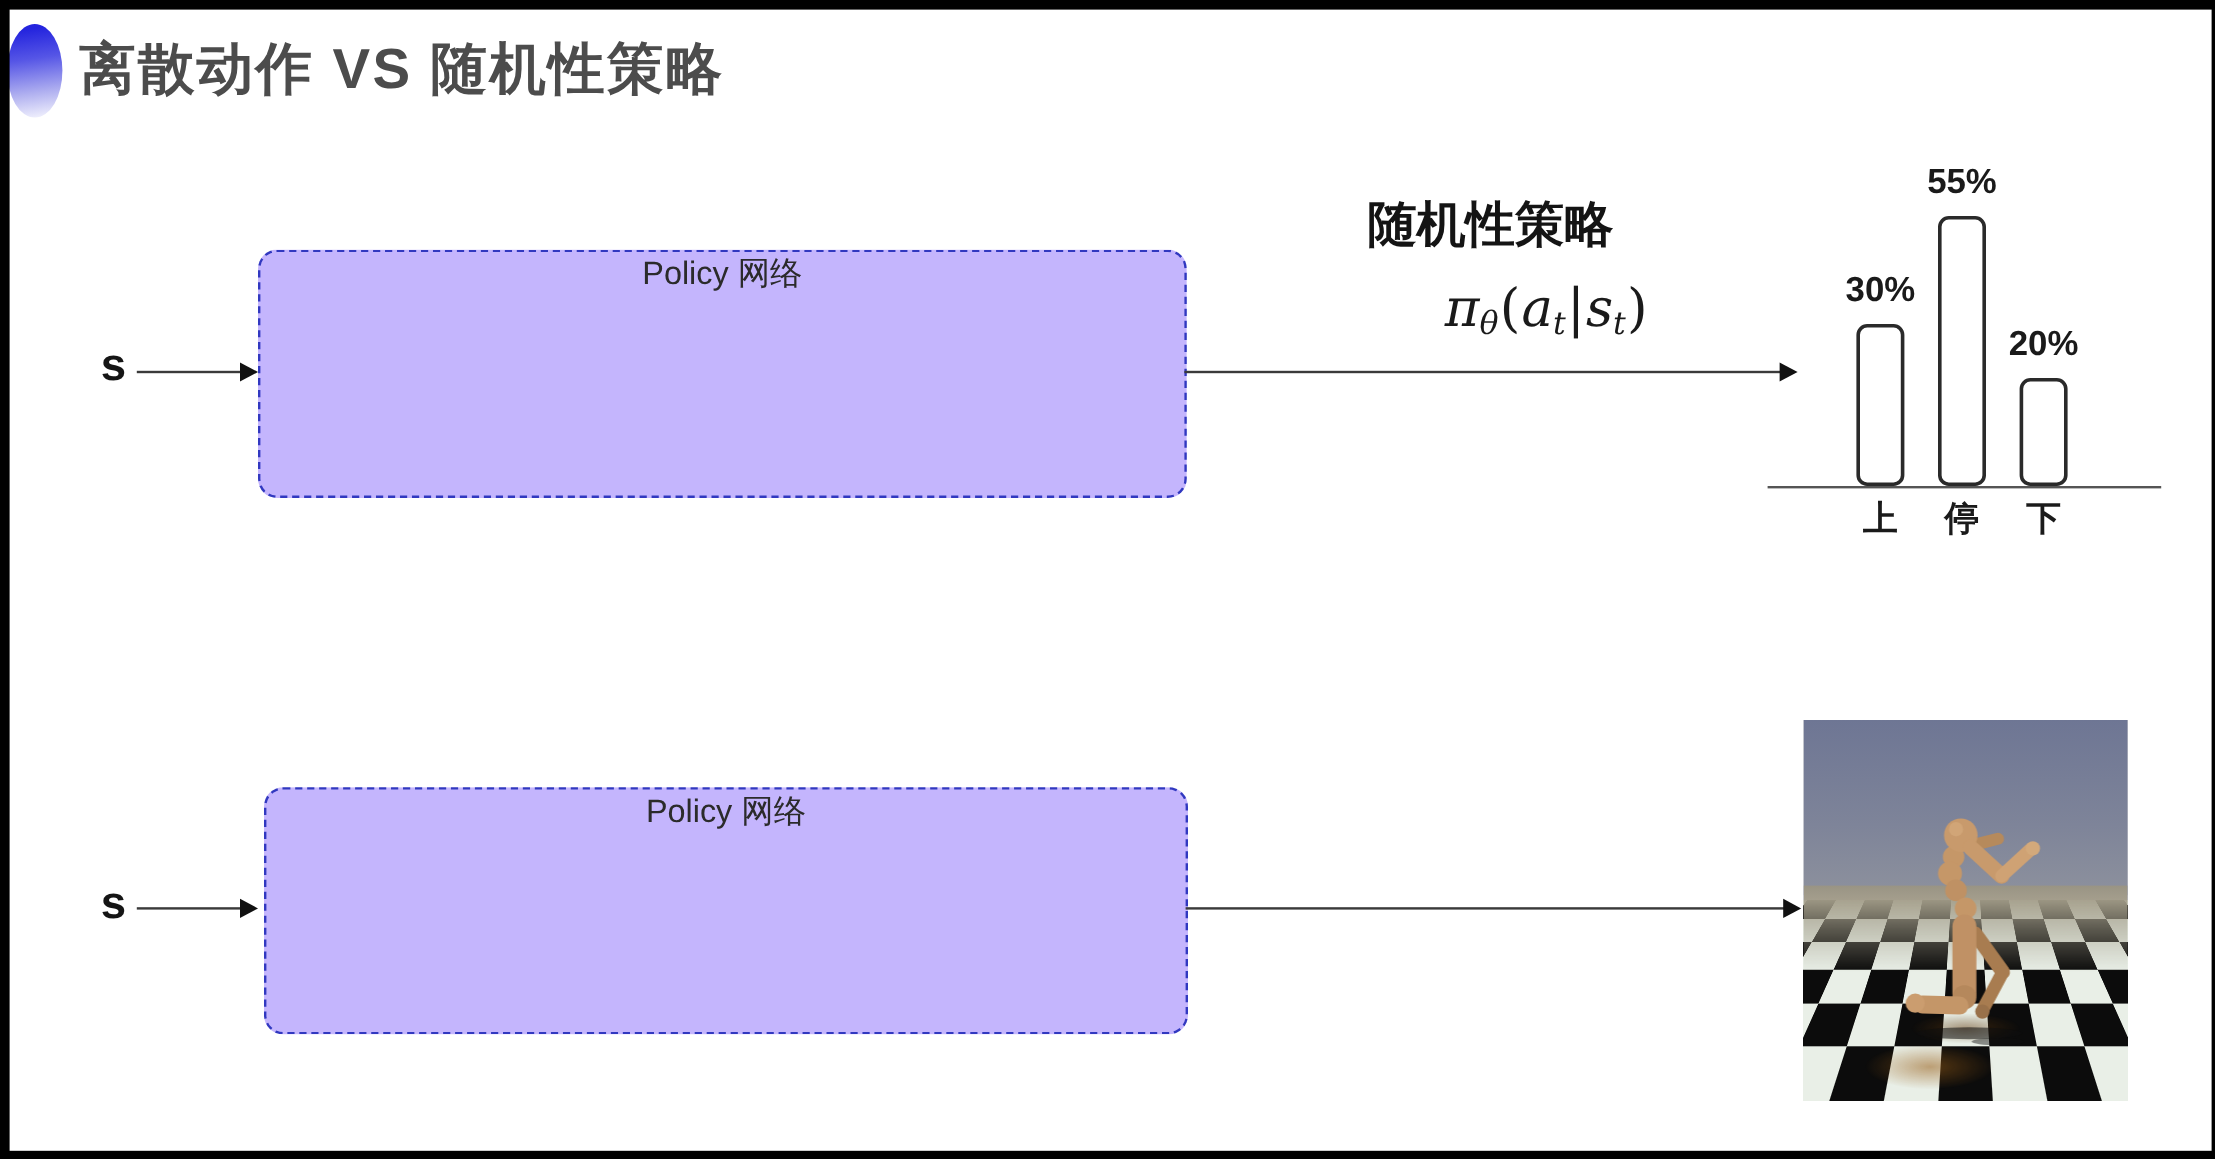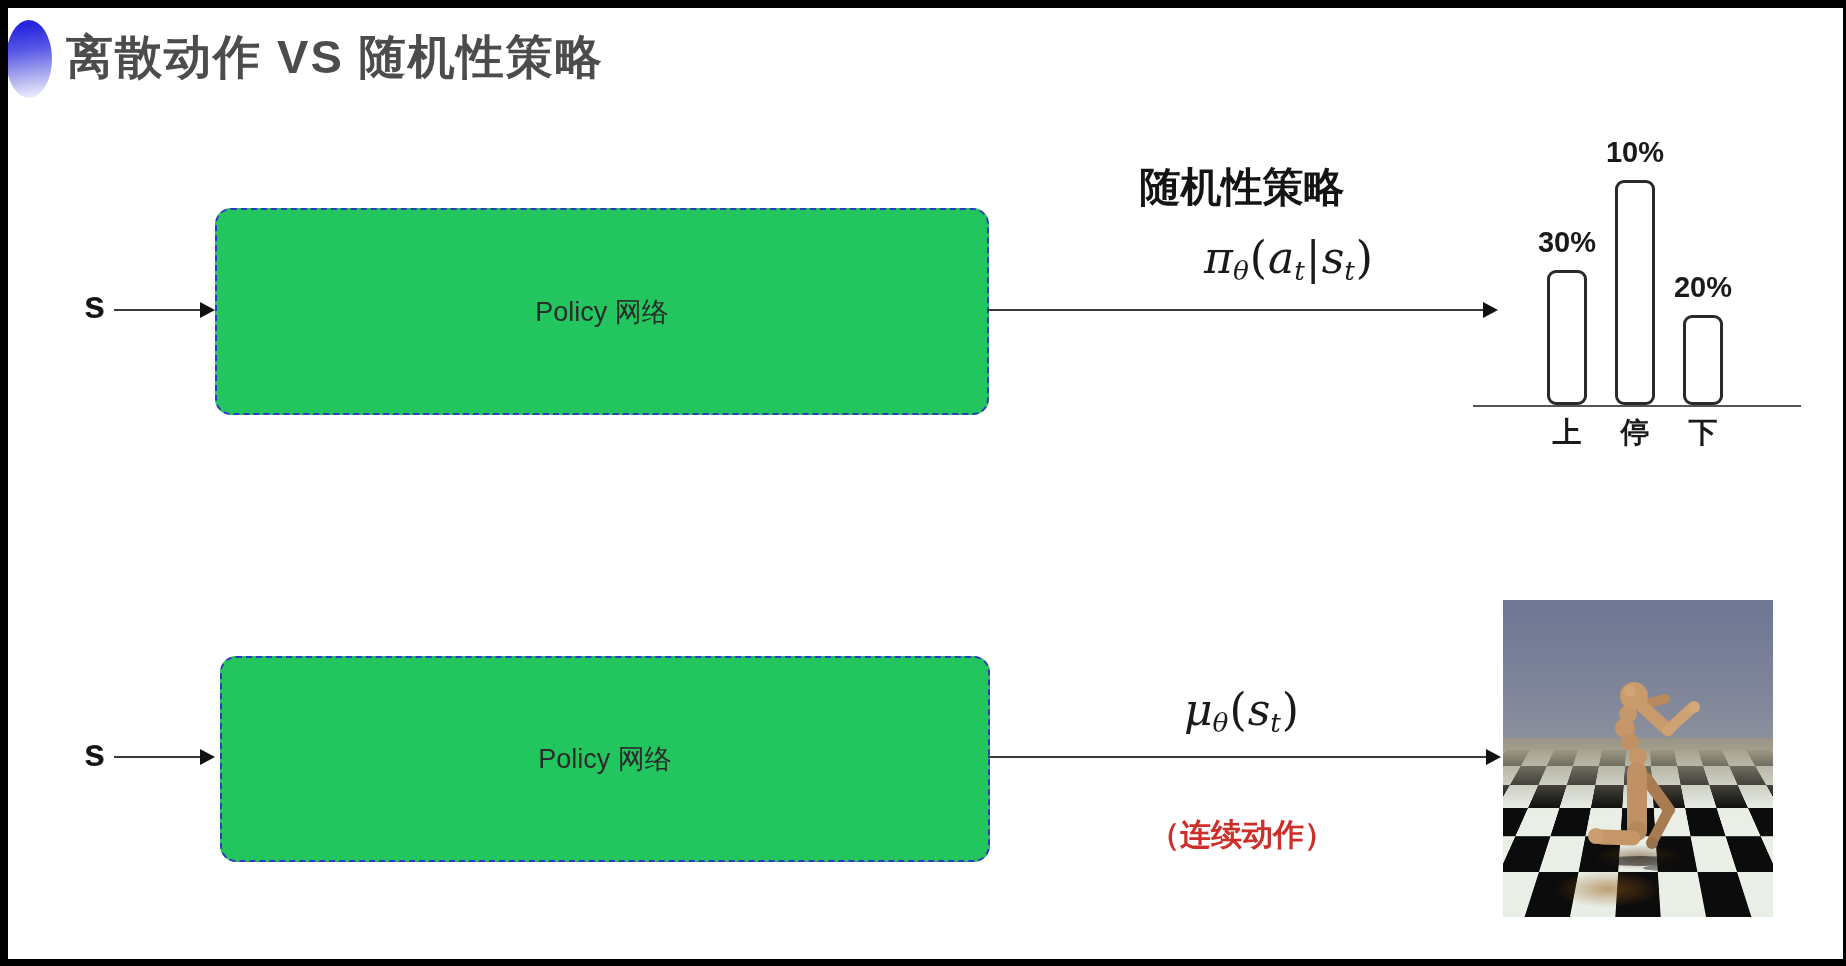--- a/index.html
+++ b/index.html
@@ -13,22 +13,22 @@
 
   .bullet{position:absolute;left:6px;top:20px;width:46px;height:78px;border-radius:50%;
           background:linear-gradient(172deg,#2424de 8%,#5656e6 38%,#b0b0f0 72%,#f2f2fd 98%);}
   .title{position:absolute;left:66px;top:26px;margin:0;font-size:47px;font-weight:600;
          color:#4c4c4c;letter-spacing:2px;}
 
   .io-label{position:absolute;font-size:38px;font-weight:600;color:#151515;}
   .s1{left:84px;top:284px;}
   .s2{left:84px;top:732px;}
 
-  .policy-box{position:absolute;border:2.5px dashed #3138c0;border-radius:16px;background:#22c55e;
-              display:flex;align-items:center;justify-content:center;}
+  .policy-box{position:absolute;border:2.5px dashed #3138c0;border-radius:16px;background:#c4b5fd;
+              display:flex;align-items:flex-start;justify-content:center;}
   .box1{left:215px;top:208px;width:770px;height:203px;}
   .box2{left:220px;top:656px;width:766px;height:202px;}
   .policy-box span{font-size:27px;color:#2b2b2b;}
 
   .arrow-line{position:absolute;height:2px;background:#3a3a3a;}
   .arrow-head{position:absolute;width:0;height:0;border-left:15px solid #111;
               border-top:8px solid transparent;border-bottom:8px solid transparent;}
   .a1-line{left:114px;top:309px;width:88px;}
   .a1-head{left:200px;top:302px;}
   .a2-line{left:987px;top:309px;width:498px;}
@@ -98,42 +98,40 @@
   <div class="arrow-line a2-line"></div>
   <div class="arrow-head a2-head"></div>
   <div class="policy-type t1">随机性策略</div>
   <div class="fml f1"><span class="i">π</span><span class="sub">θ</span><span class="n">(</span><span class="i">a</span><span class="sub">t</span><span class="n">|</span><span class="i">s</span><span class="sub">t</span><span class="n">)</span></div>
 
   <div class="chart">
     <div id="bars">
         <div class="bar" style="left: 74px; top: 172px; height: 135px;"></div>
         <div class="bar-value" style="left: 49px; top: 128px;">30%</div>
         <div class="bar" style="left: 142px; top: 82px; height: 225px;"></div>
-        <div class="bar-value" style="left: 117px; top: 38px;">10%</div>
+        <div class="bar-value" style="left: 117px; top: 38px;">55%</div>
         <div class="bar" style="left: 210px; top: 217px; height: 90px;"></div>
         <div class="bar-value" style="left: 185px; top: 173px;">20%</div>
       </div>
     <div class="baseline"></div>
     <div id="cats">
         <div class="bar-cat" style="left: 64px;">上</div>
         <div class="bar-cat" style="left: 132px;">停</div>
         <div class="bar-cat" style="left: 200px;">下</div>
       </div>
   </div>
 
   <div class="io-label s2">s</div>
   <div class="arrow-line a3-line"></div>
   <div class="arrow-head a3-head"></div>
   <div class="policy-box box2">
     <span>Policy 网络</span>
   </div>
   <div class="arrow-line a4-line"></div>
   <div class="arrow-head a4-head"></div>
-  <div class="fml f2"><span class="i">μ</span><span class="sub">θ</span><span class="n">(</span><span class="i">s</span><span class="sub">t</span><span class="n">)</span></div>
-  <div class="action-note n2">（连续动作）</div>
 
   <div class="robot-scene">
     <div class="sky"></div>
     <div class="horizon"></div>
     <div class="floor-wrap">
       <div class="checker"></div>
       <div class="far-fade"></div>
       <div class="refl refl1"></div>
       <div class="refl refl2"></div>
     </div>

